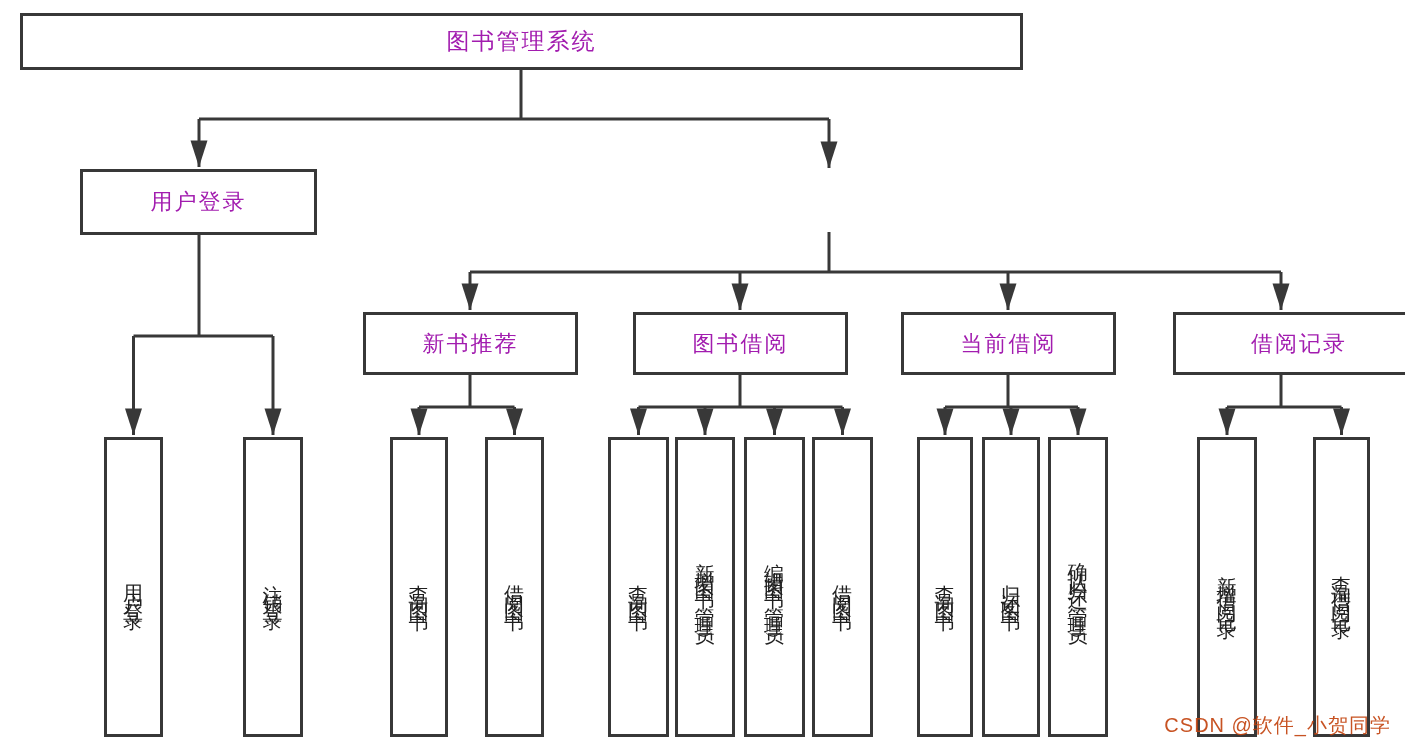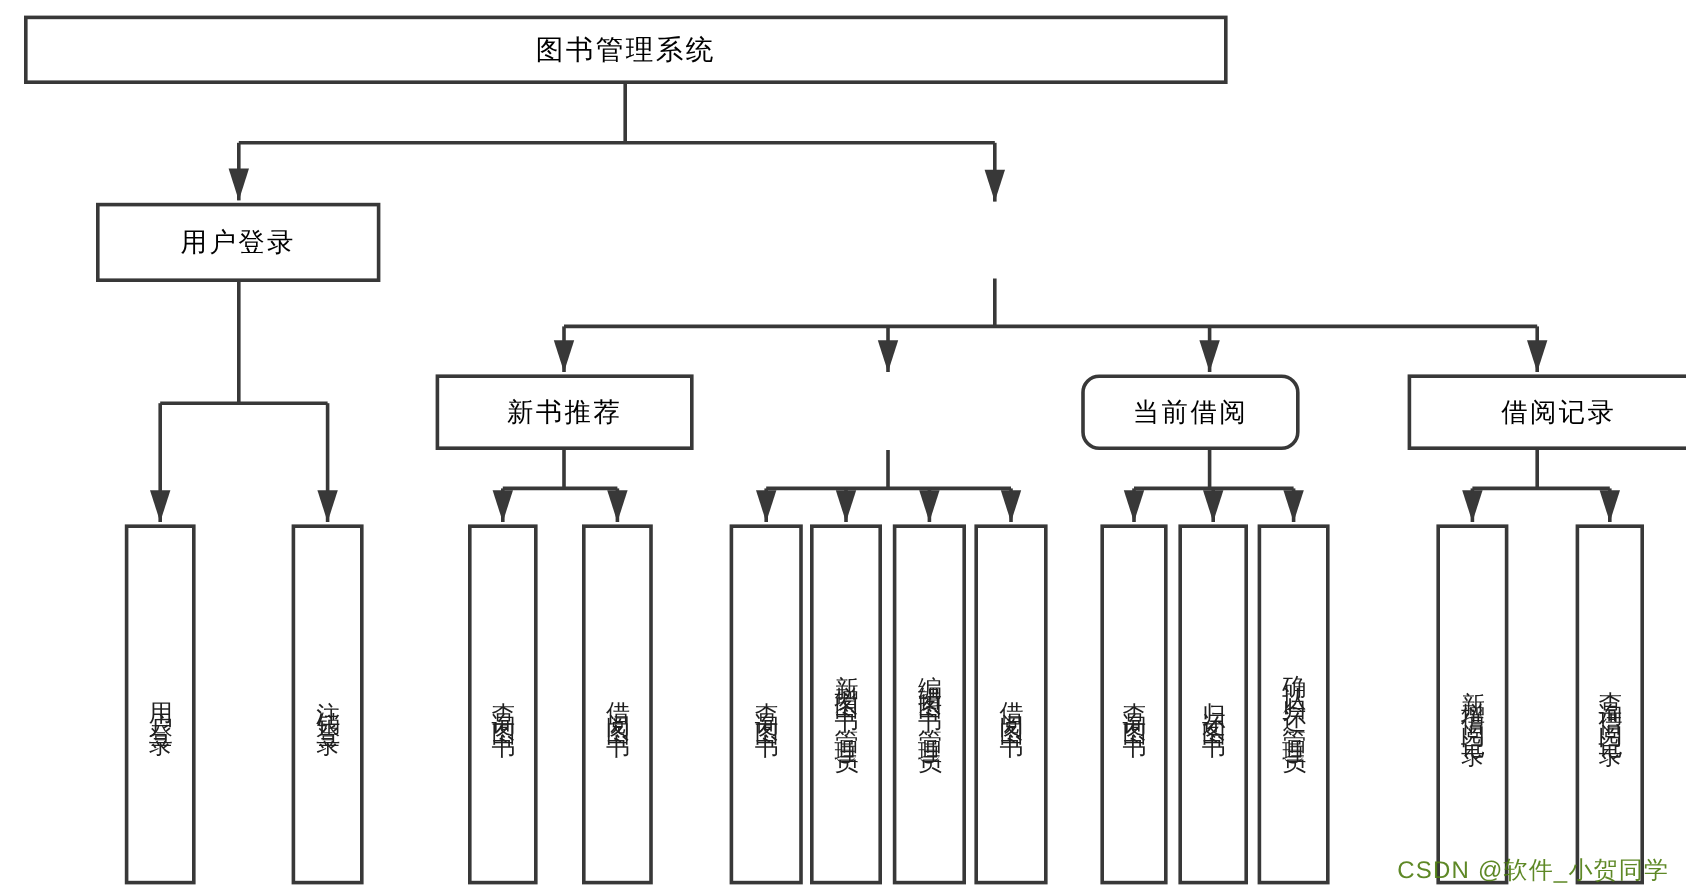--- a/index.html
+++ b/index.html
@@ -22,39 +22,39 @@
     box-sizing: border-box;
     border: 3px solid #383838;
     background: #ffffff;
     display: flex;
     align-items: center;
     justify-content: center;
     z-index: 1;
   }
   .h-label {
     font-size: 22px;
-    color: #000000;
+    color: #a21caf;
     letter-spacing: 2px;
     white-space: nowrap;
   }
   .root-label { font-size: 23px; }
   .v-label {
     writing-mode: vertical-lr;
     font-size: 20px;
     line-height: 1;
     letter-spacing: 9px;
     color: #1f1f1f;
   }
   .watermark {
     position: absolute;
     top: 712px;
     right: 14px;
     z-index: 3;
     font-size: 20px;
-    color: #4d7c0f;
+    color: #c2410c;
     opacity: 0.9;
     letter-spacing: 1px;
     white-space: nowrap;
   }
 </style>
 </head>
 <body>
 
 <div id="canvas">
 
@@ -106,22 +106,25 @@
 
   <div class="box" style="left:80px; top:169px; width:237px; height:66px;">
     <span class="h-label">用户登录</span>
   </div>
 
 
   <div class="box" style="left:363px; top:312px; width:215px; height:63px;">
     <span class="h-label">新书推荐</span>
   </div>
 
+  <div class="box" style="left:633px; top:312px; width:215px; height:63px;">
+    <span class="h-label">图书借阅</span>
+  </div>
 
-  <div class="box" style="left:901px; top:312px; width:182px; height:63px;border-radius:15px;">
+  <div class="box" style="left:901px; top:312px; width:215px; height:63px;">
     <span class="h-label">当前借阅</span>
   </div>
 
   <div class="box" style="left:1173px; top:312px; width:252px; height:63px;">
     <span class="h-label">借阅记录</span>
   </div>
 
   <div class="box leaf" style="left:104px; top:437px; width:59px; height:300px;">
     <span class="v-label">用户登录</span>
   </div>

